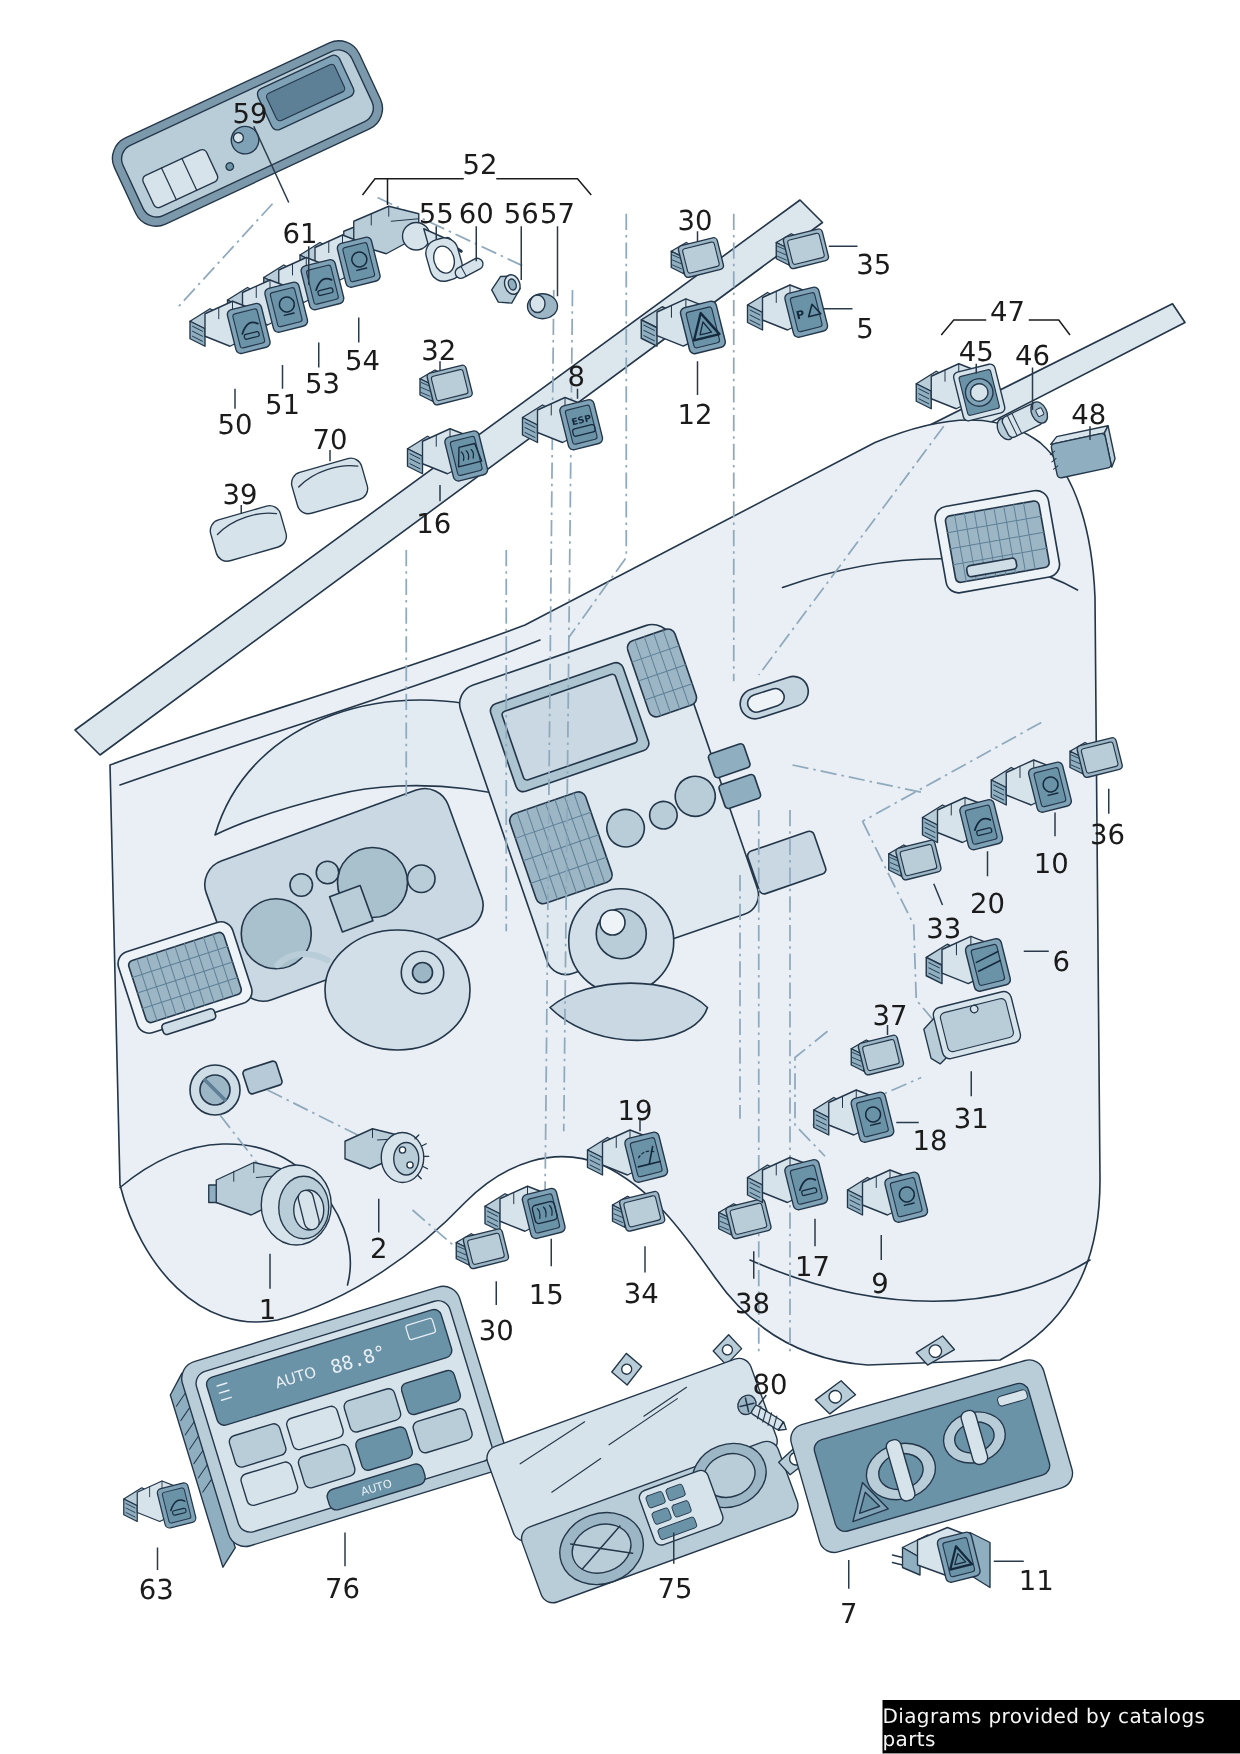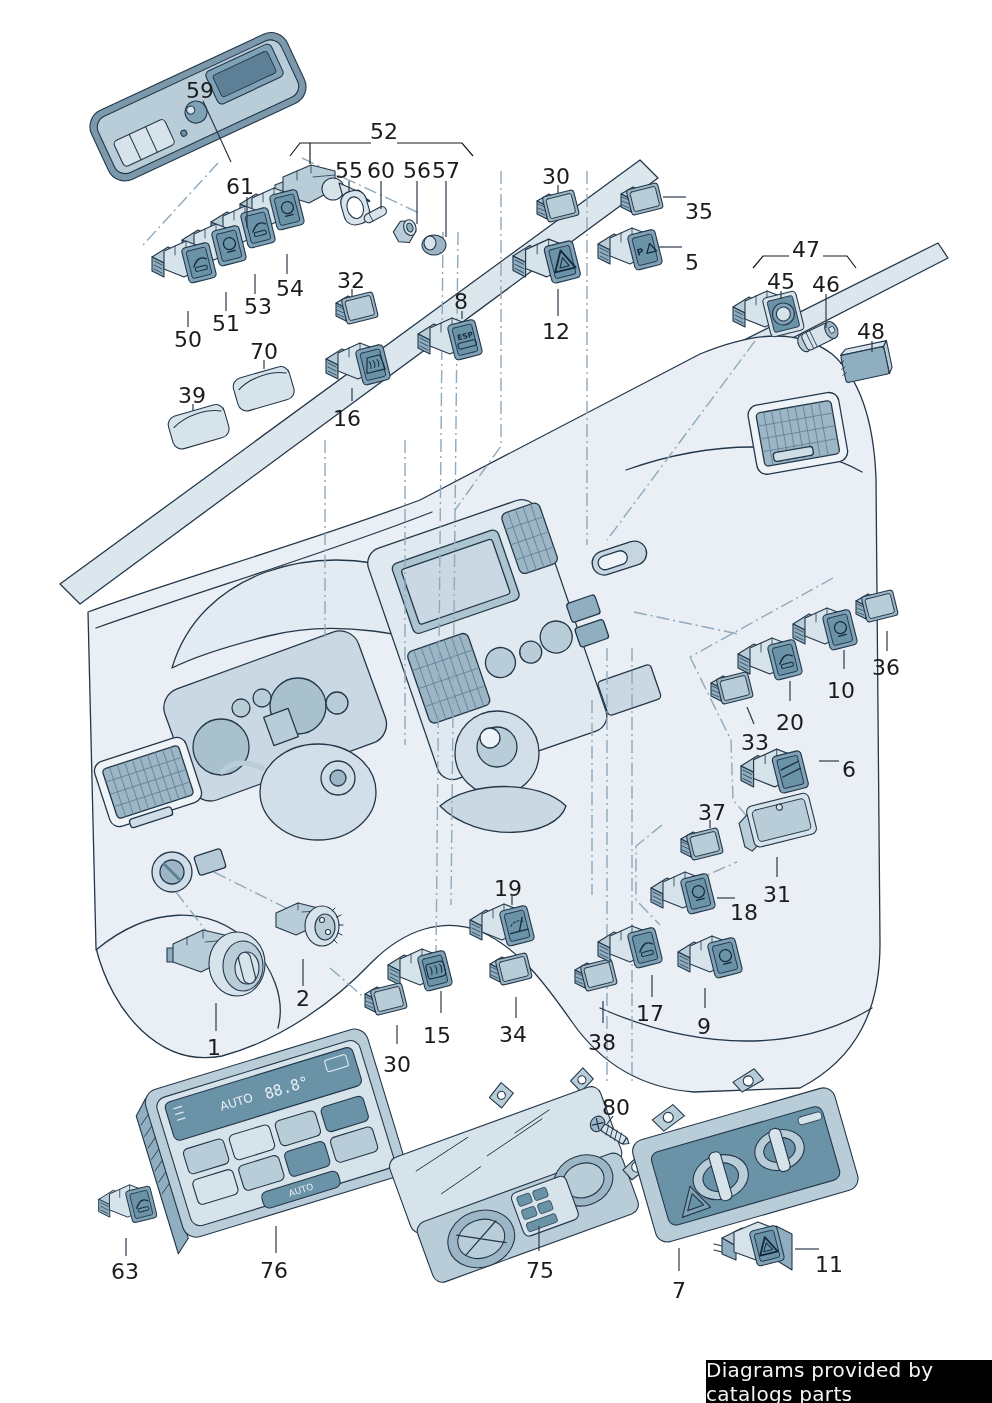--- a/index.html
+++ b/index.html
@@ -1,21 +1,21 @@
 <!DOCTYPE html>
 <html><head>
 <meta charset="utf-8">
 <style>
   html,body{margin:0;padding:0;background:#ffffff;}
   .stage{position:relative;width:992px;height:1403px;background:#ffffff;overflow:hidden;
          font-family:"DejaVu Sans",sans-serif;}
   svg{display:block;}
   svg text.callout{font-family:"DejaVu Sans",sans-serif;fill:#1b1b1b;}
   .banner{position:absolute;display:flex;align-items:center;justify-content:center;
-          font-family:"DejaVu Sans",sans-serif;font-size:20px;letter-spacing:.3px;}
+          font-family:"DejaVu Sans",sans-serif;font-size:16px;letter-spacing:.3px;}
 </style>
 </head>
 <body>
 
 <div class="stage">
   <svg id="diagram-svg" width="992" height="1403" viewBox="0 0 992 1403">
 
     <g id="dash-art" stroke="#24374a" stroke-width="1.3" fill="none" stroke-linejoin="round" stroke-linecap="round">
 
       <polygon points="60,584 640,160 658,178 80,604" fill="#dce6ed"></polygon>

